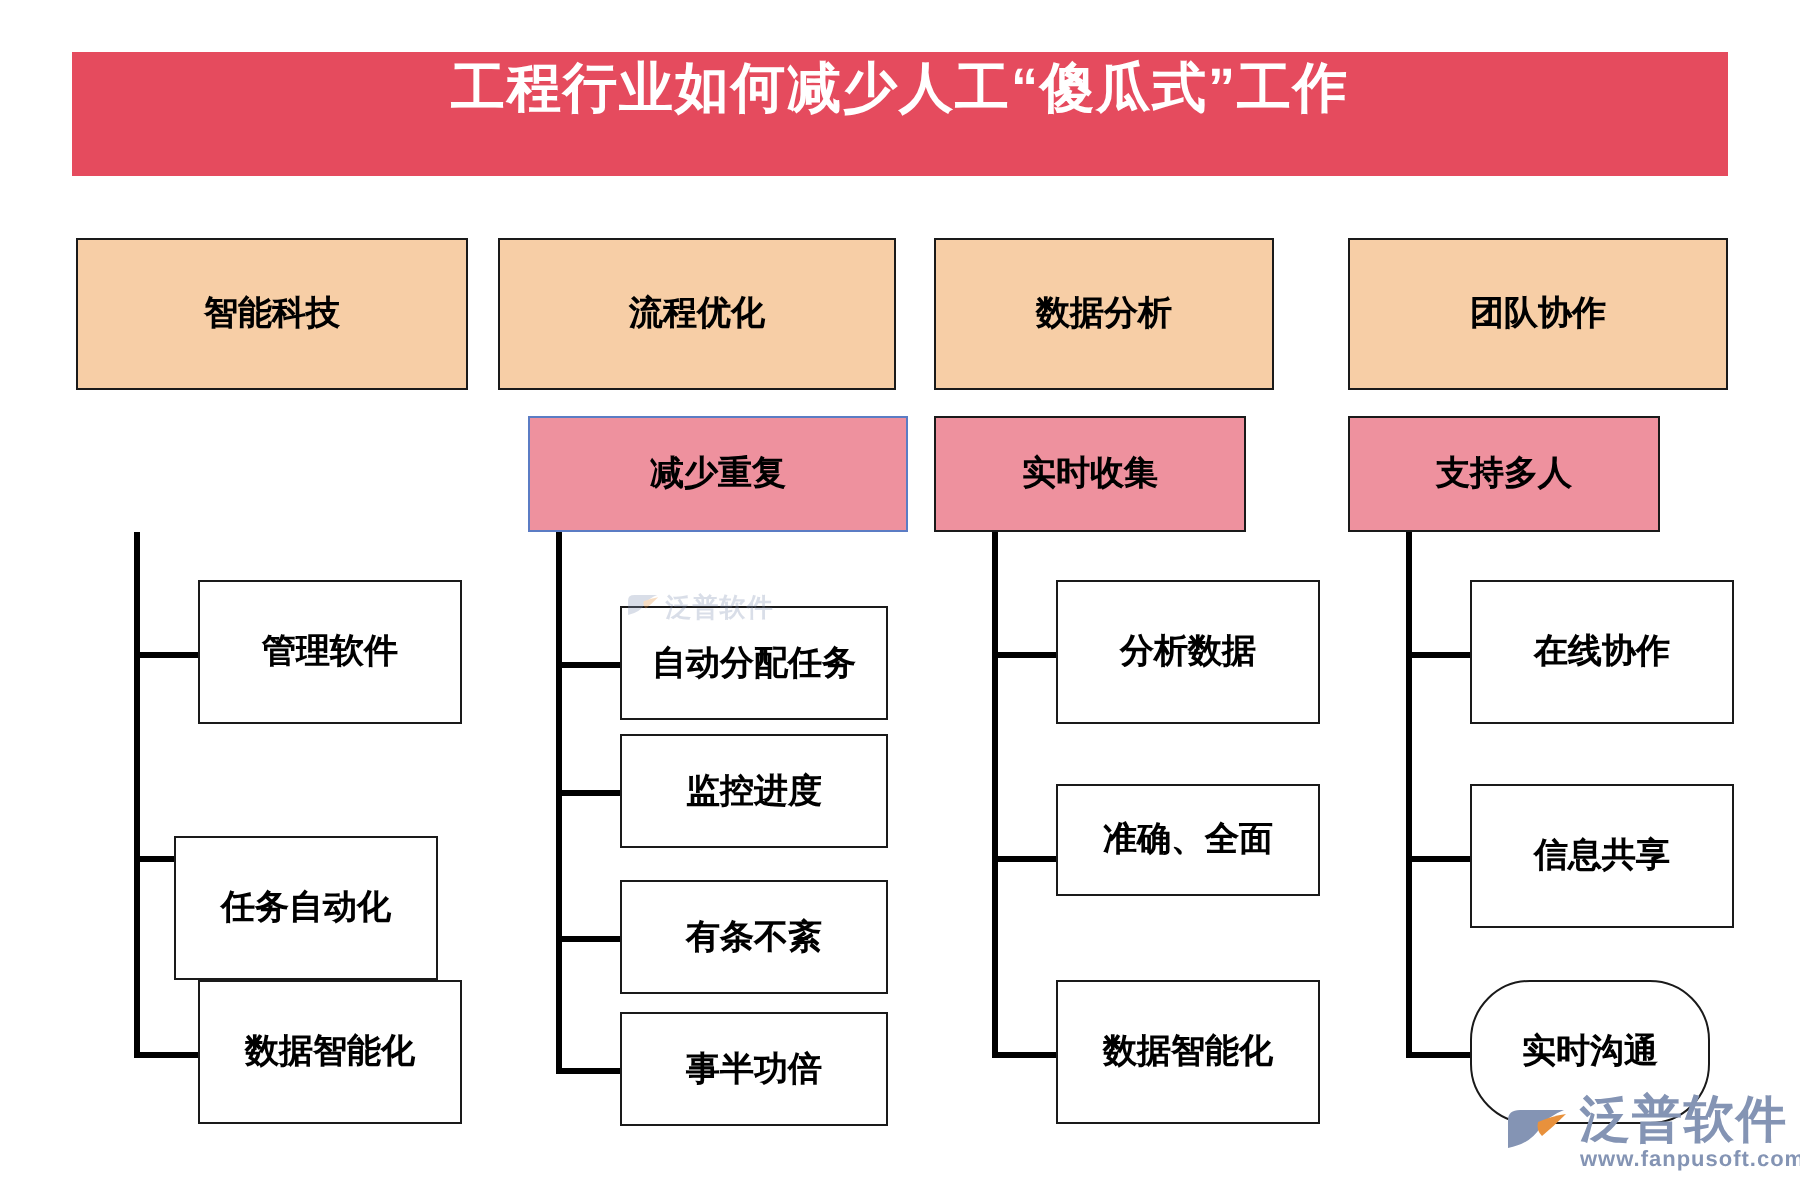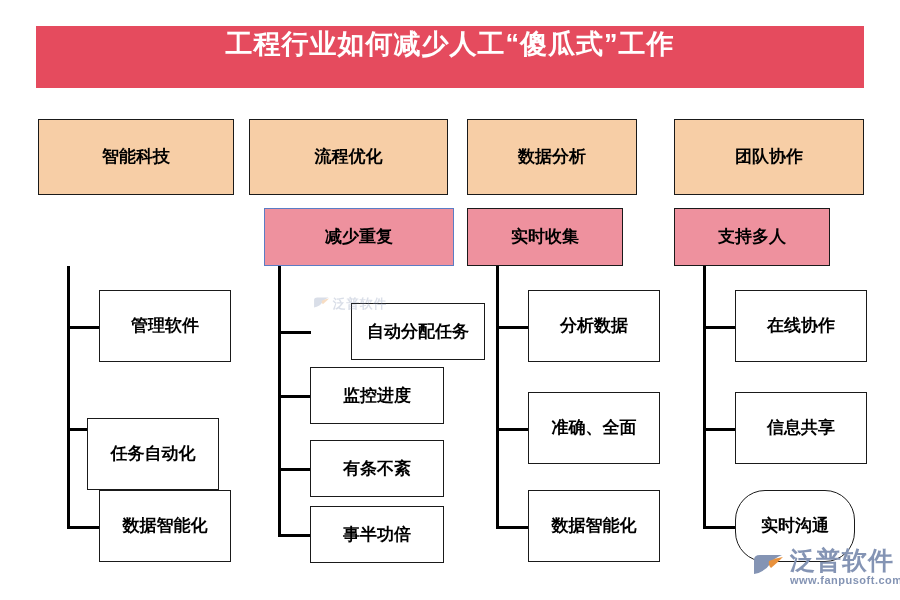--- a/index.html
+++ b/index.html
@@ -166,21 +166,21 @@
   <div class="box box-sub blue-border" style="left:249px; top:208px; width:190px; height:58px;">
     <span>减少重复</span>
   </div>
 
   <div class="conn-v" style="left:278px; top:266px; height:270px;"></div>
   <div class="conn-h" style="left:278px; top:331px; width:33px;"></div>
   <div class="conn-h" style="left:278px; top:395px; width:33px;"></div>
   <div class="conn-h" style="left:278px; top:468px; width:33px;"></div>
   <div class="conn-h" style="left:278px; top:534px; width:33px;"></div>
 
-  <div class="box box-leaf" style="left:310px; top:303px; width:134px; height:57px;margin-left:41px;">
+  <div class="box box-leaf" style="left:310px; top:303px; width:134px; height:57px;">
     <span>自动分配任务</span>
   </div>
   <div class="box box-leaf" style="left:310px; top:367px; width:134px; height:57px;">
     <span>监控进度</span>
   </div>
   <div class="box box-leaf" style="left:310px; top:440px; width:134px; height:57px;">
     <span>有条不紊</span>
   </div>
   <div class="box box-leaf" style="left:310px; top:506px; width:134px; height:57px;">
     <span>事半功倍</span>
@@ -195,21 +195,21 @@
   </div>
 
   <div class="conn-v" style="left:496px; top:266px; height:262px;"></div>
   <div class="conn-h" style="left:496px; top:326px; width:33px;"></div>
   <div class="conn-h" style="left:496px; top:428px; width:33px;"></div>
   <div class="conn-h" style="left:496px; top:526px; width:33px;"></div>
 
   <div class="box box-leaf" style="left:528px; top:290px; width:132px; height:72px;">
     <span>分析数据</span>
   </div>
-  <div class="box box-leaf" style="left:528px; top:392px; width:132px; height:72px;">
+  <div class="box box-leaf" style="left:528px; top:392px; width:132px; height:56px;">
     <span>准确、全面</span>
   </div>
   <div class="box box-leaf" style="left:528px; top:490px; width:132px; height:72px;">
     <span>数据智能化</span>
   </div>
 
   <div class="box box-cat" style="left:674px; top:119px; width:190px; height:76px;">
     <span>团队协作</span>
   </div>
 

